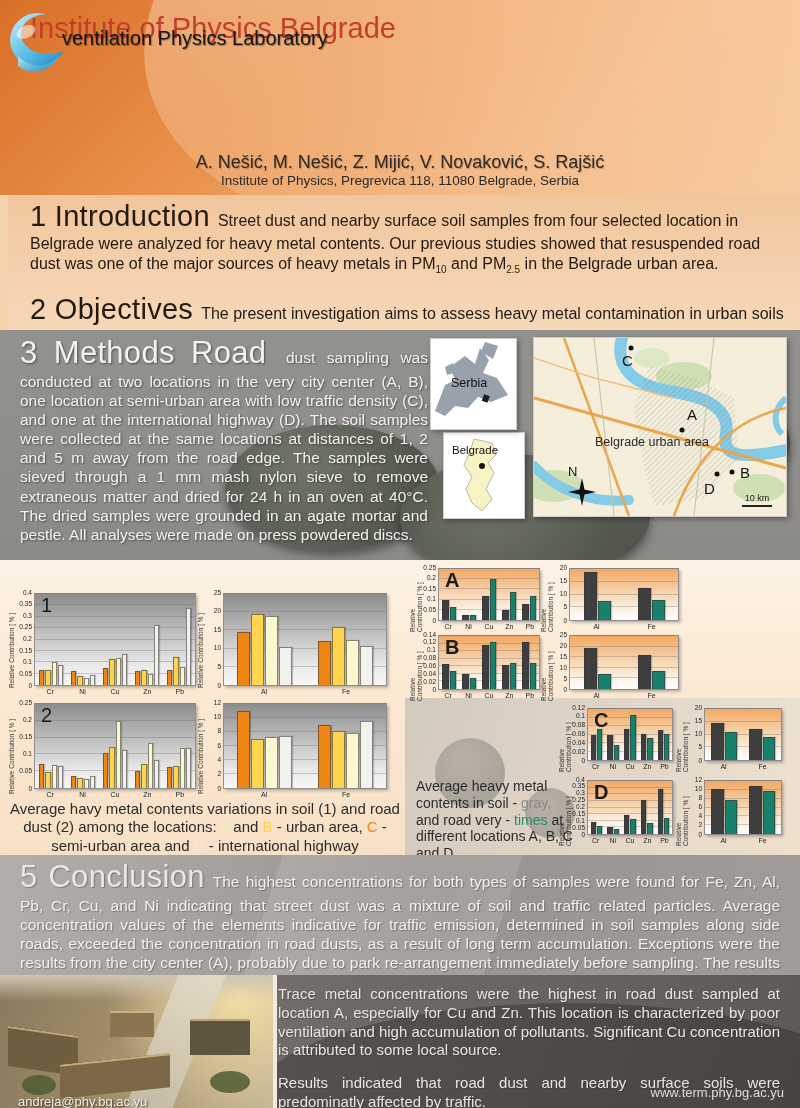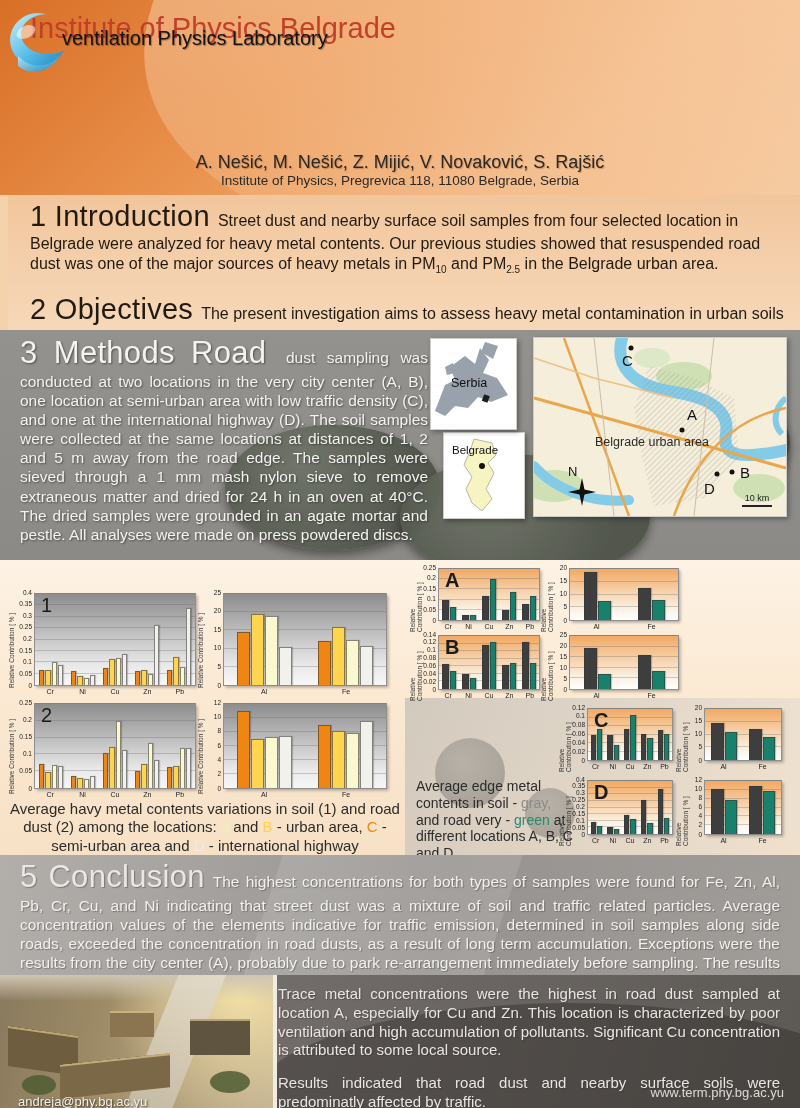--- a/index.html
+++ b/index.html
@@ -741,21 +741,21 @@
         </div>
         <div class="c-xlabels">
           <div class="c-xlab">Al</div>
           <div class="c-xlab">Fe</div>
         </div>
       </div>
     </div>
 
   <div class="caption1"><span>Average havy metal contents variations in soil (1) and road dust (2) among the locations: </span><span class="cap-a">A</span><span> and </span><span class="cap-b">B</span><span> - urban area, </span><span class="cap-c">C</span><span> - semi-urban area and </span><span class="cap-d">D</span><span> - international highway</span></div>
 
-  <div class="caption2"><span>Average edge metal contents in soil - </span><span class="cap-gray">gray,</span><span> and road very - </span><span class="cap-green">green</span><span> at different locations A, B, C and D</span></div>
+  <div class="caption2"><span>Average heavy metal contents in soil - </span><span class="cap-gray">gray,</span><span> and road very - </span><span class="cap-green">times</span><span> at different locations A, B, C and D</span></div>
 </div>
 
 <div class="sec conclusion">
   <p><span class="h-big">5 Conclusion</span><span>The highest concentrations for both types of samples were found for Fe, Zn, Al, Pb, Cr, Cu, and Ni indicating that street dust was a mixture of soil and traffic related particles. Average concentration values of the elements indicative for traffic emission, determined in soil samples along side roads, exceeded the concentration in road dusts, as a result of long term accumulation. Exceptions were the results from the city center (A), probably due to park re-arrangement immediately before sampling. The results show some variations among the locations, several times higher Pb and Zn concentrations were evident in soil samples near to the highway.</span></p>
 </div>
 
 <div class="sec footer">
   <div class="city-photo">
     <div class="cp-sky"></div>
     <div class="cp-road"></div>

